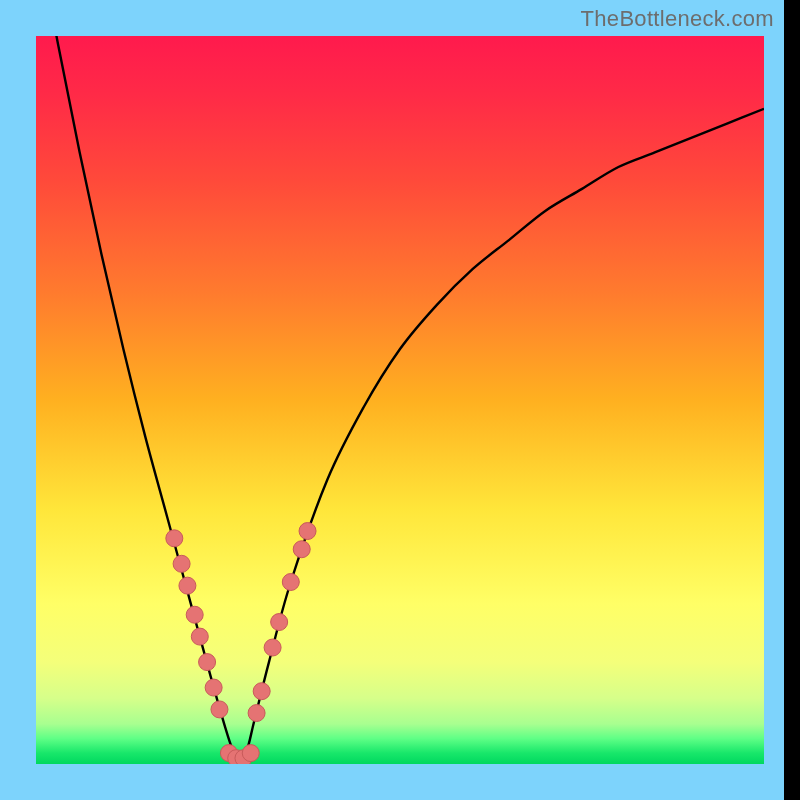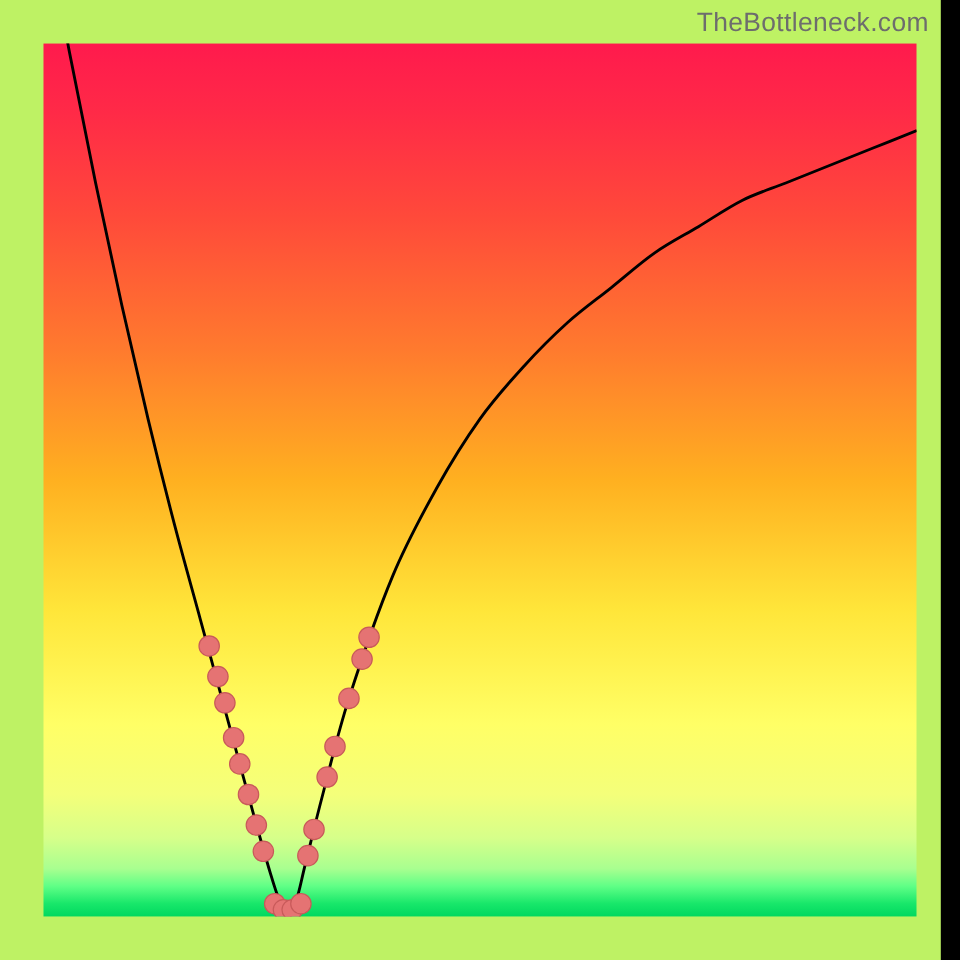--- a/index.html
+++ b/index.html
@@ -8,21 +8,21 @@
     width: 800px;
     height: 800px;
     background: #000;
     overflow: hidden;
     font-family: Arial, Helvetica, sans-serif;
   }
   .stage {
     position: relative;
     width: 784px;
     height: 800px;
-    background: #bef264;
+    background: #7dd3fc;
   }
   .plot-area {
     position: absolute;
     left: 36px;
     top: 36px;
     width: 728px;
     height: 728px;
     overflow: hidden;
   }
   .gradient {

